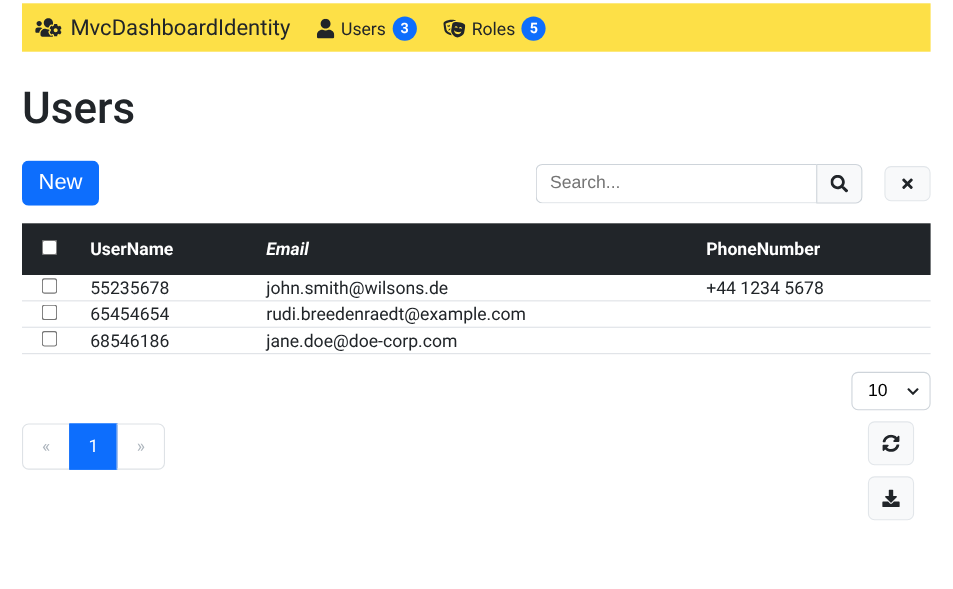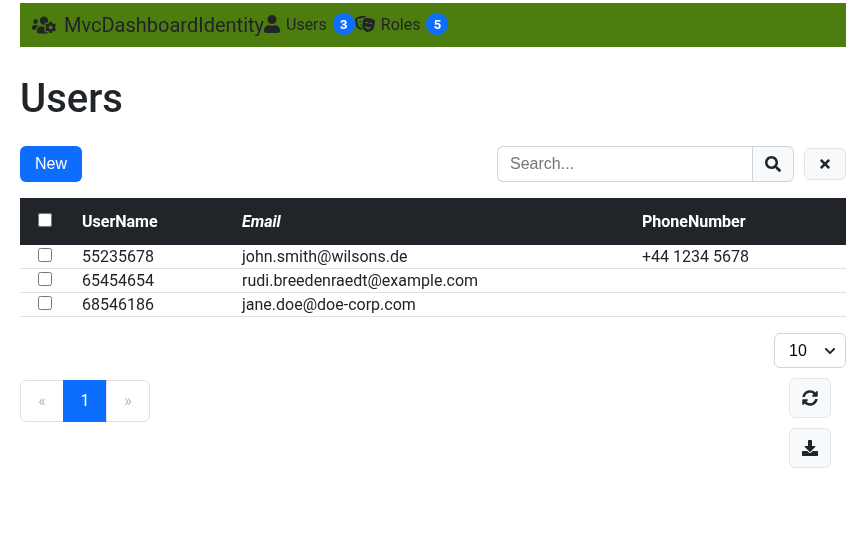--- a/index.html
+++ b/index.html
@@ -1,27 +1,27 @@
 <!DOCTYPE html>
 <html><head>
   <meta charset="utf-8">
   <style>
     * { box-sizing: border-box; margin: 0; padding: 0; }
     body { font-family: -apple-system, BlinkMacSystemFont, "Segoe UI", Roboto, sans-serif; background: #fff; color: #212529; overflow-y: scroll; }
     .container { padding: 0 20px 20px 20px; }
-    .navbar { background: #4d7c0f; padding: 10px 12px; margin: 3px 0 0 0; display: flex; align-items: flex-start; }
+    .navbar { background: #fde047; padding: 10px 12px; margin: 3px 0 0 0; display: flex; align-items: flex-end; gap: 24px; }
     .navbar-brand { font-size: 20px; font-weight: 400; color: #212529; text-decoration: none; display: flex; align-items: center; gap: 8px; }
     .nav-link { font-size: 16px; color: #212529; text-decoration: none; display: flex; align-items: center; gap: 6px; }
     .badge { display: inline-flex; align-items: center; justify-content: center; min-width: 22px; height: 22px; padding: 0 6px; border-radius: 11px; background: #0d6efd; color: #fff; font-size: 13px; font-weight: 700; }
     h1 { font-size: 40px; font-weight: 500; margin: 28px 0 24px 0; }
     .toolbar { display: flex; justify-content: space-between; align-items: center; margin-bottom: 16px; }
-    .btn { display: inline-flex; align-items: center; justify-content: center; padding: 8px 14px; font-size: 16px; border: 1px solid transparent; border-radius: 6px; cursor: pointer; background: #fff; }
+    .btn { display: inline-flex; align-items: center; justify-content: center; padding: 8px 14px; font-size: 20px; border: 1px solid transparent; border-radius: 6px; cursor: pointer; background: #fff; }
     .btn-primary { background: #0d6efd; color: #fff; }
     .btn-light { background: #f8f9fa; border-color: #e2e6ea; color: #212529; }
-    .search-group { display: flex; align-items: center; gap: 10px; padding-left: 32px; }
+    .search-group { display: flex; align-items: center; gap: 20px; padding-left: 32px; }
     .input-group { display: flex; }
     .search-input { width: 255px; padding: 8px 12px; font-size: 16px; border: 1px solid #ced4da; border-right: none; border-radius: 6px 0 0 6px; outline: none; }
     .search-btn { border-radius: 0 6px 6px 0; border: 1px solid #ced4da; background: #f8f9fa; width: 42px; }
     .clear-btn { width: 42px; }
     table { width: 100%; border-collapse: collapse; }
     thead { background: #212529; color: #fff; margin-left: 32px; }
     th { text-align: left; padding: 14px 12px; font-size: 16px; font-weight: 700; }
     th:first-child { width: 50px; text-align: center; }
     tbody tr { border-bottom: 1px solid #dee2e6; }
     td { padding: 2px 12px; font-size: 16px; }

